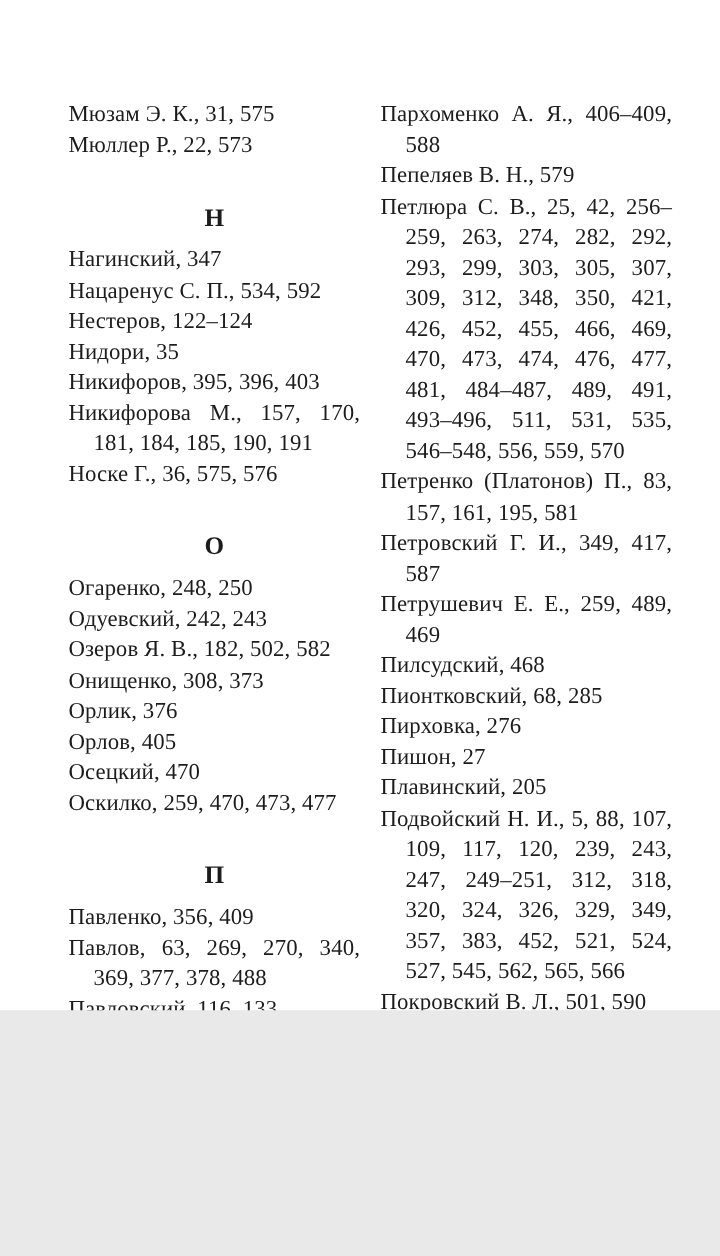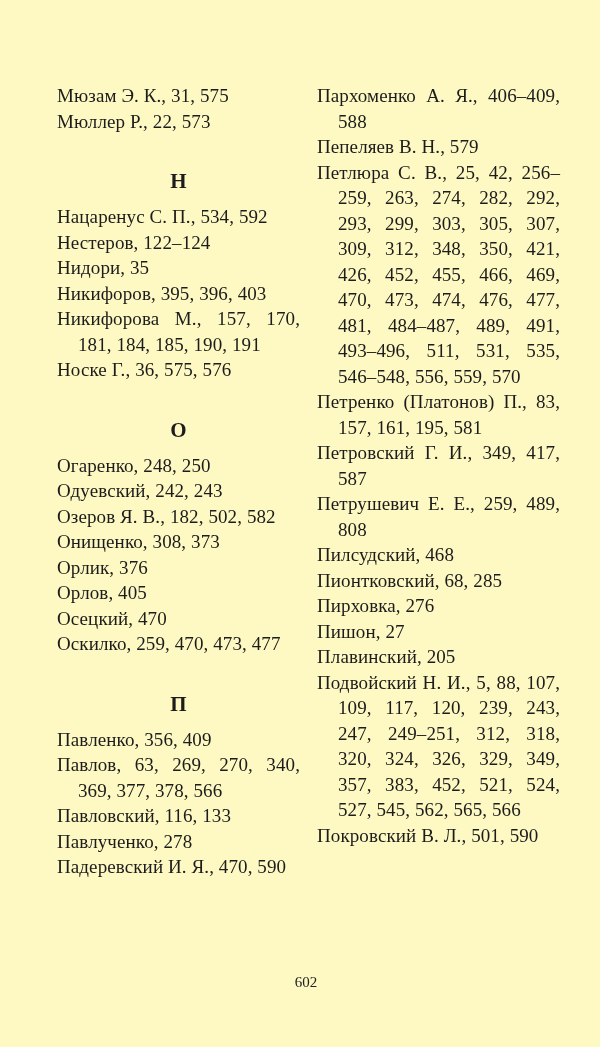--- a/index.html
+++ b/index.html
@@ -3,23 +3,23 @@
 <meta charset="utf-8">
 <style>
   html, body {
     margin: 0;
     padding: 0;
     background: #e9e9e9;
   }
   .page {
     position: relative;
     width: 600px;
-    height: 1047px;
+    height: 842px;
     margin: 0 auto;
-    background: #fef9c3;
+    background: #ffffff;
     color: #1c1c1c;
     font-family: "Liberation Serif", "DejaVu Serif", serif;
     overflow: hidden;
   }
   .columns {
     position: absolute;
     top: 83px;
     left: 57px;
     width: 503px;
     display: flex;
@@ -61,49 +61,50 @@
 </style>
 </head>
 <body>
 
 <div class="page">
   <div class="columns">
     <div class="col">
         <p class="entry">Мюзам Э. К., 31, 575</p>
         <p class="entry">Мюллер Р., 22, 573</p>
         <div class="section-header">Н</div>
+        <p class="entry">Нагинский, 347</p>
         <p class="entry">Нацаренус С. П., 534, 592</p>
         <p class="entry">Нестеров, 122–124</p>
         <p class="entry">Нидори, 35</p>
         <p class="entry">Никифоров, 395, 396, 403</p>
         <p class="entry">Никифорова М., 157, 170, 181, 184, 185, 190, 191</p>
         <p class="entry">Носке Г., 36, 575, 576</p>
         <div class="section-header">О</div>
         <p class="entry">Огаренко, 248, 250</p>
         <p class="entry">Одуевский, 242, 243</p>
         <p class="entry">Озеров Я. В., 182, 502, 582</p>
         <p class="entry">Онищенко, 308, 373</p>
         <p class="entry">Орлик, 376</p>
         <p class="entry">Орлов, 405</p>
         <p class="entry">Осецкий, 470</p>
         <p class="entry">Оскилко, 259, 470, 473, 477</p>
         <div class="section-header">П</div>
         <p class="entry">Павленко, 356, 409</p>
-        <p class="entry">Павлов, 63, 269, 270, 340, 369, 377, 378, 566</p>
+        <p class="entry">Павлов, 63, 269, 270, 340, 369, 377, 378, 488</p>
         <p class="entry">Павловский, 116, 133</p>
         <p class="entry">Павлученко, 278</p>
         <p class="entry">Падеревский И. Я., 470, 590</p>
       </div>
     <div class="col">
         <p class="entry">Пархоменко А. Я., 406–409, 588</p>
         <p class="entry">Пепеляев В. Н., 579</p>
         <p class="entry">Петлюра С. В., 25, 42, 256–259, 263, 274, 282, 292, 293, 299, 303, 305, 307, 309, 312, 348, 350, 421, 426, 452, 455, 466, 469, 470, 473, 474, 476, 477, 481, 484–487, 489, 491, 493–496, 511, 531, 535, 546–548, 556, 559, 570</p>
         <p class="entry">Петренко (Платонов) П., 83, 157, 161, 195, 581</p>
         <p class="entry">Петровский Г. И., 349, 417, 587</p>
-        <p class="entry">Петрушевич Е. Е., 259, 489, 808</p>
+        <p class="entry">Петрушевич Е. Е., 259, 489, 469</p>
         <p class="entry">Пилсудский, 468</p>
         <p class="entry">Пионтковский, 68, 285</p>
         <p class="entry">Пирховка, 276</p>
         <p class="entry">Пишон, 27</p>
         <p class="entry">Плавинский, 205</p>
         <p class="entry">Подвойский Н. И., 5, 88, 107, 109, 117, 120, 239, 243, 247, 249–251, 312, 318, 320, 324, 326, 329, 349, 357, 383, 452, 521, 524, 527, 545, 562, 565, 566</p>
         <p class="entry">Покровский В. Л., 501, 590</p>
       </div>
   </div>
   <div class="folio">602</div>

